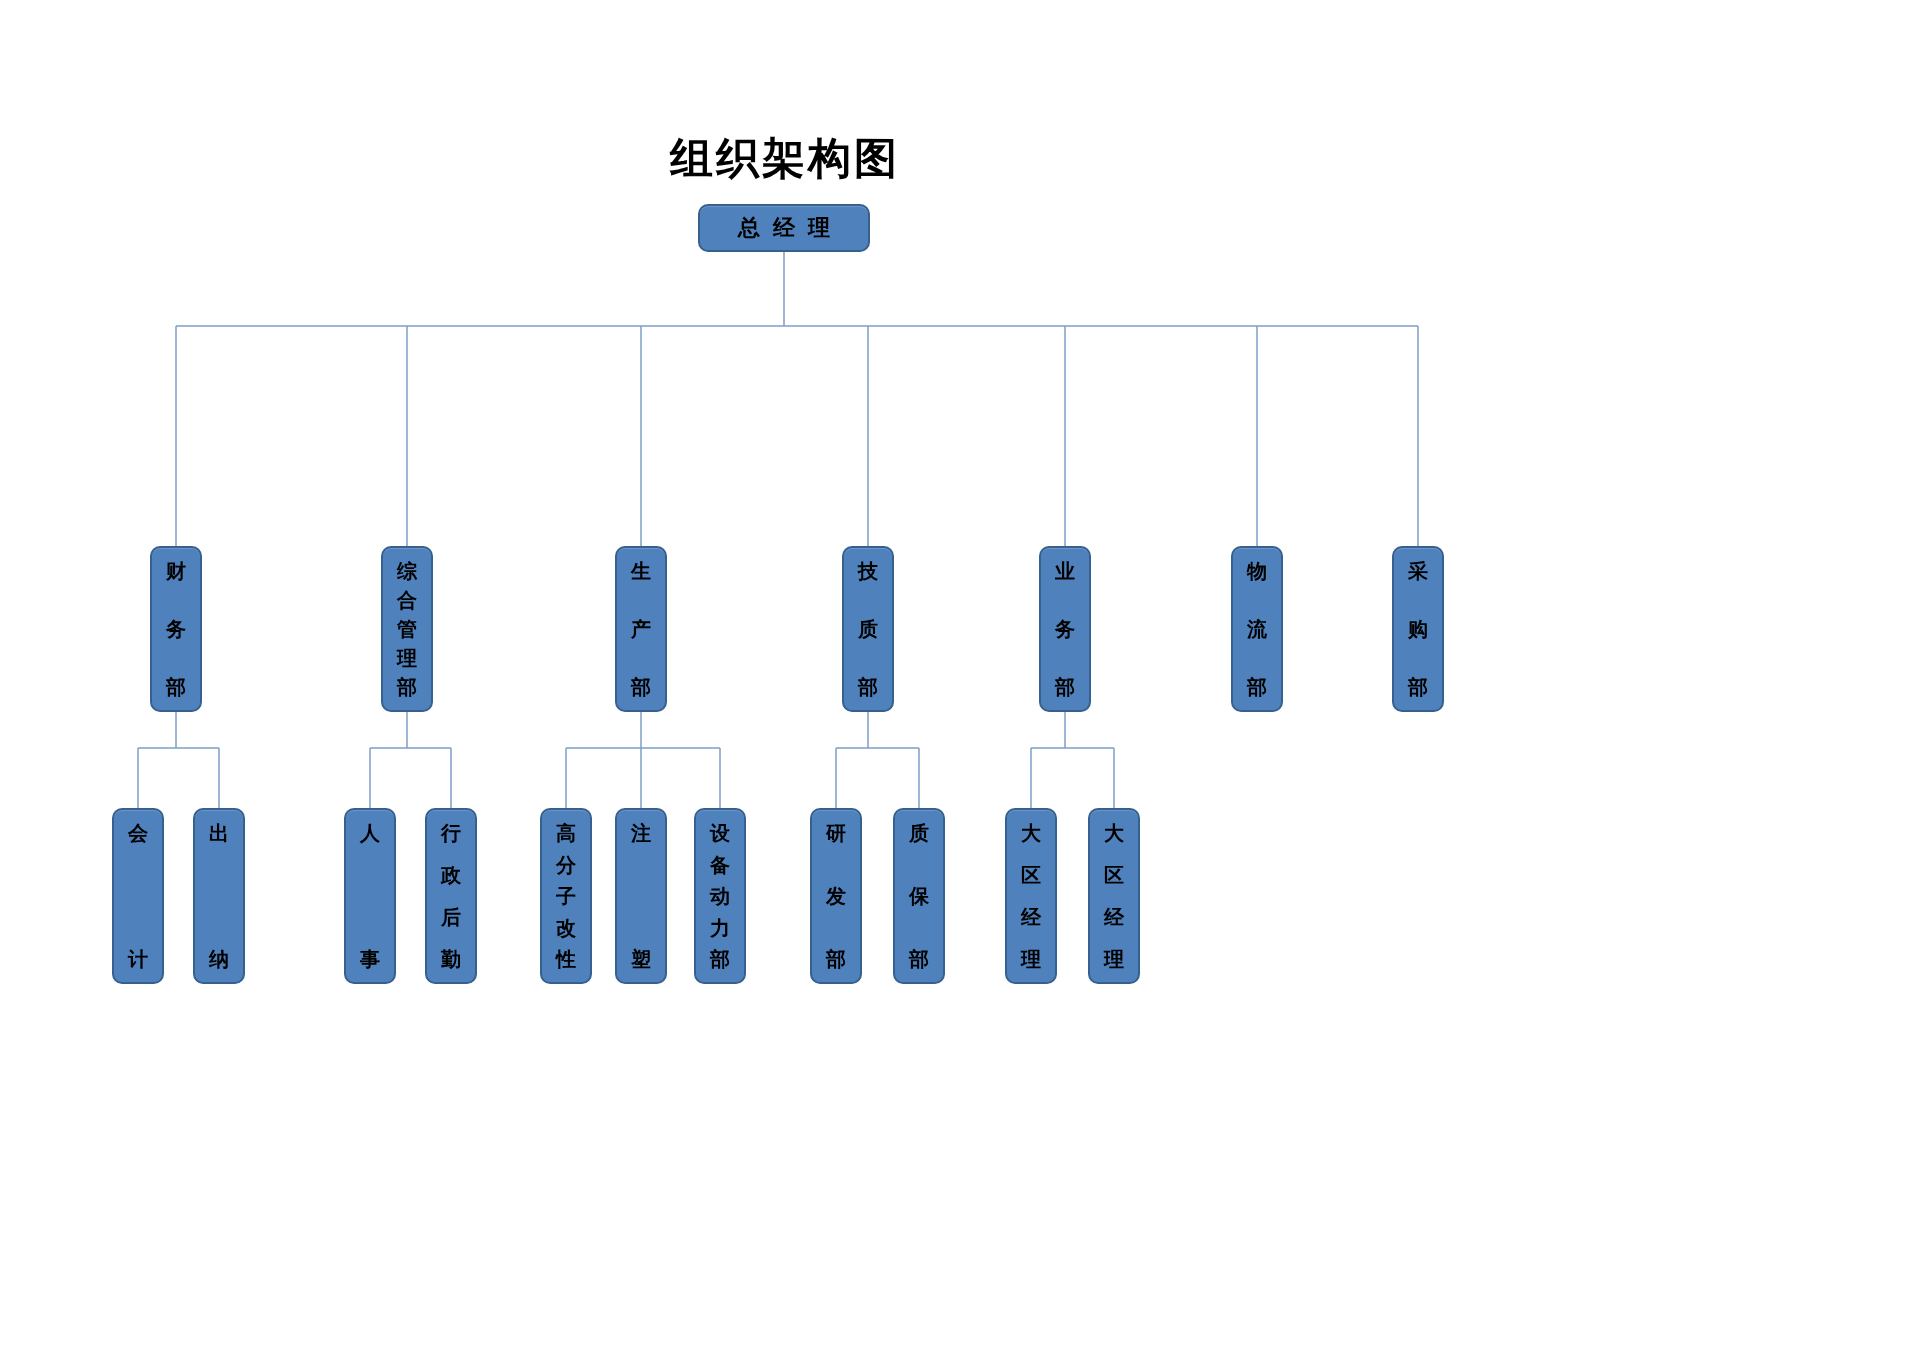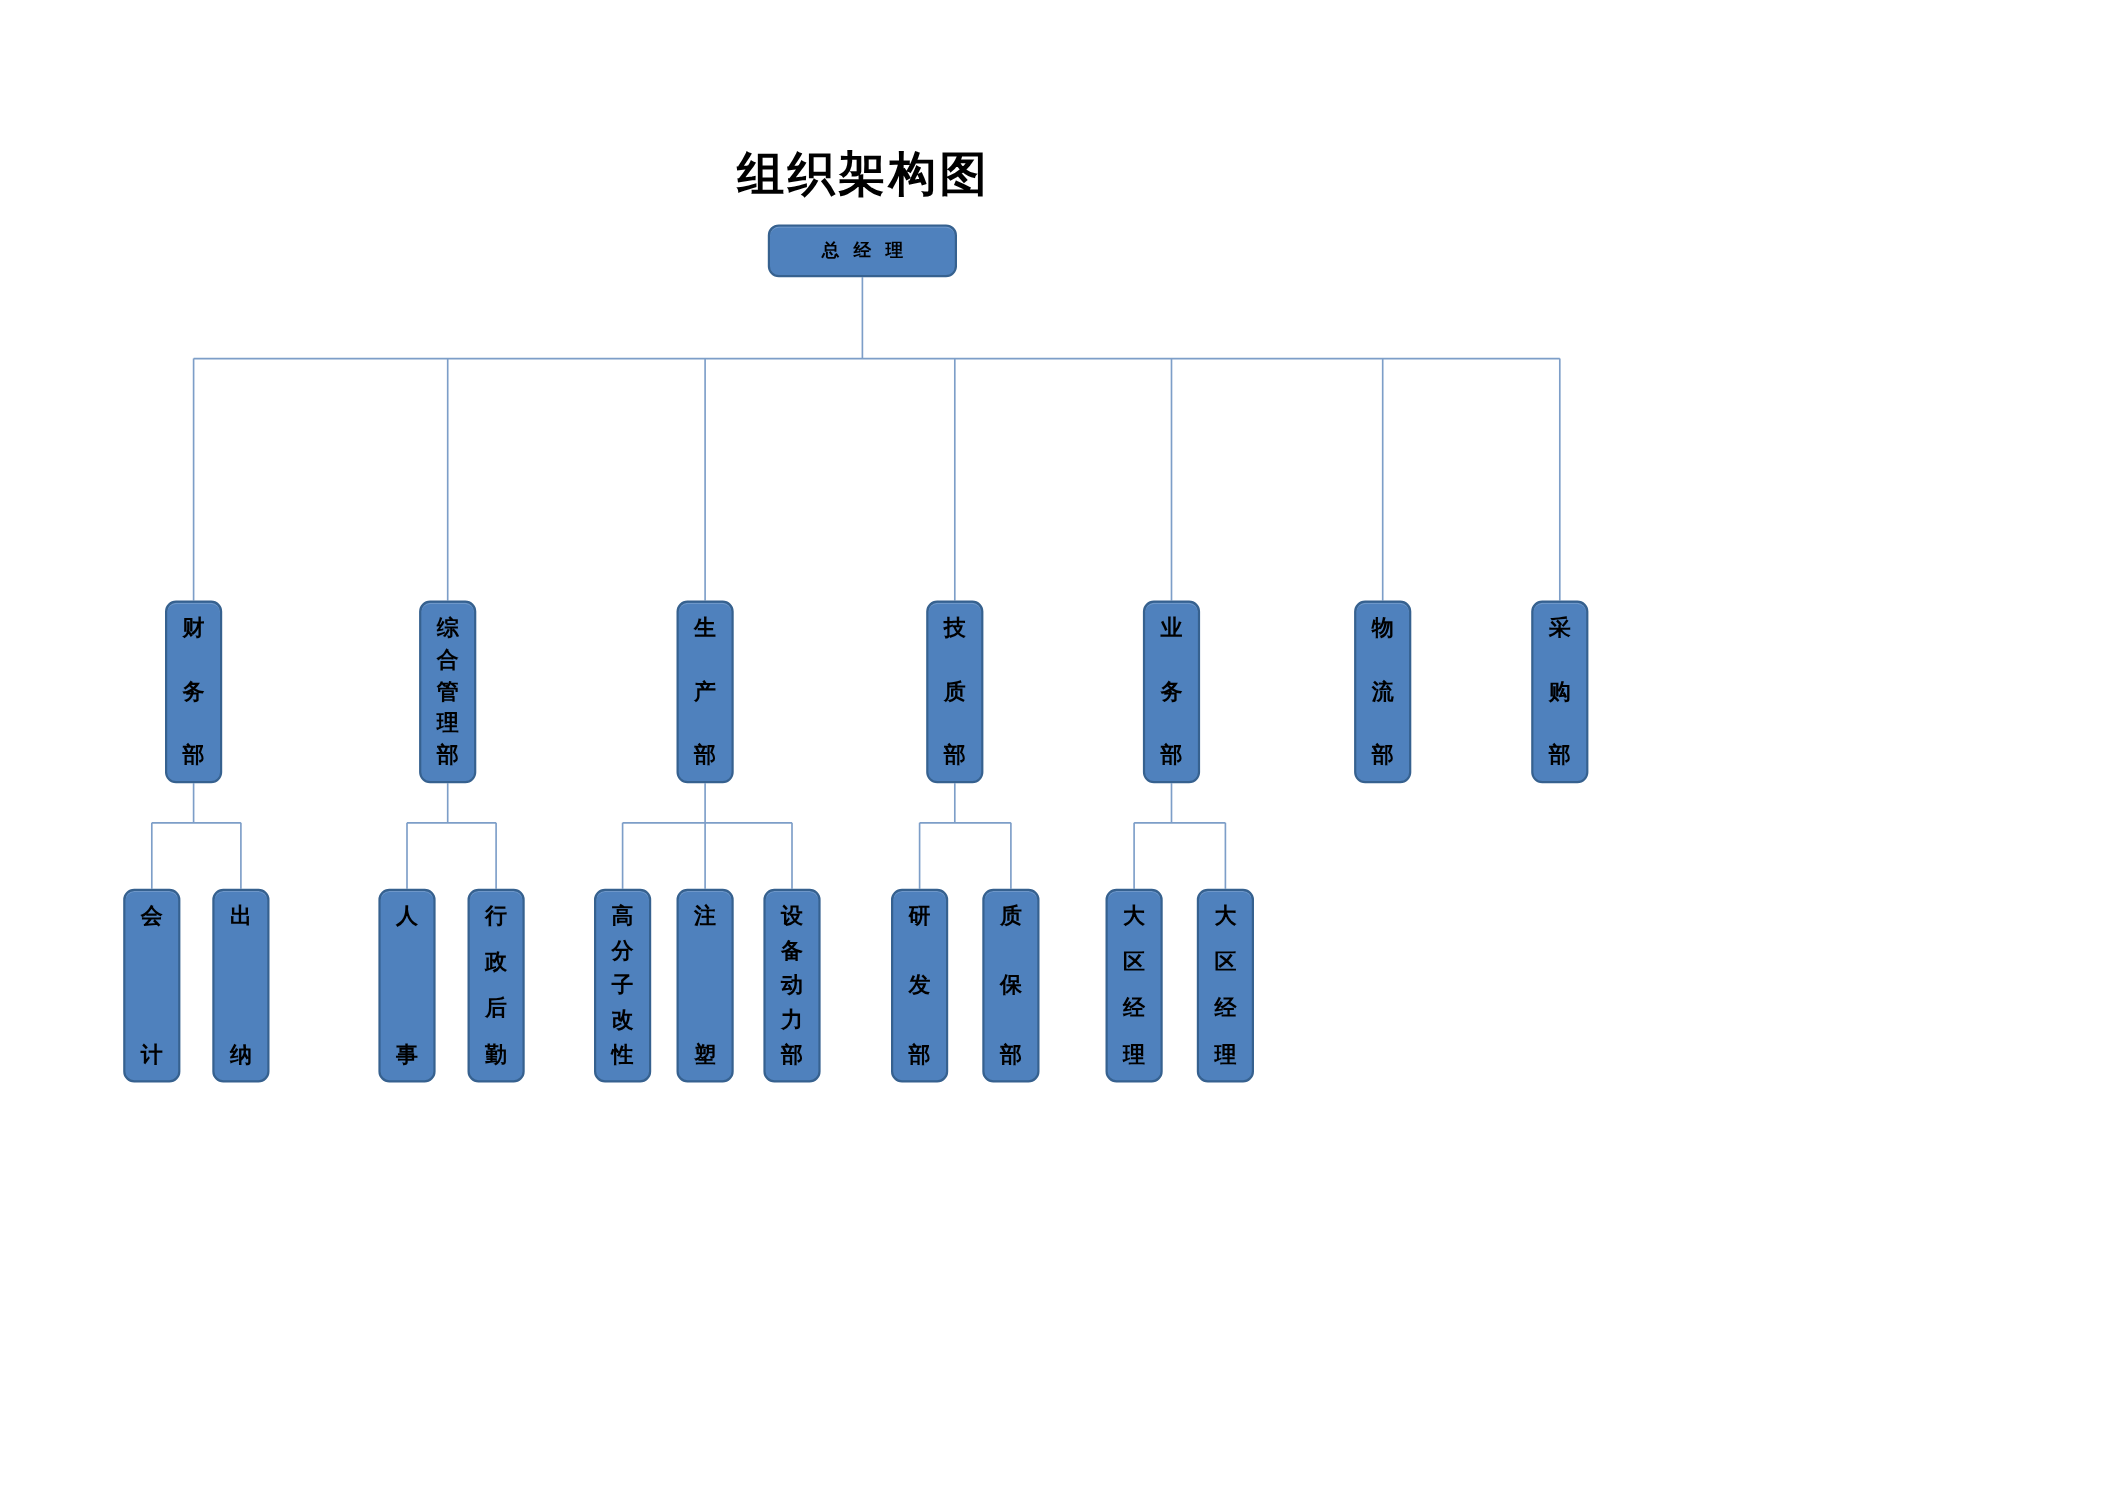--- a/index.html
+++ b/index.html
@@ -47,21 +47,21 @@
     display: flex;
     align-items: center;
     justify-content: center;
     box-shadow: inset 0 1px 0 rgba(255,255,255,0.18);
   }
   .root-box { width: 172px; height: 48px; }
   .dept-box { width: 52px; height: 166px; }
   .child-box { width: 52px; height: 176px; }
   .hlabel {
     font-weight: bold;
-    font-size: 16px;
+    font-size: 22px;
     letter-spacing: 13px;
     margin-right: -13px;
     white-space: nowrap;
     color: var(--text, #000);
   }
   .vlabel {
     display: flex;
     flex-direction: column;
     align-items: center;
     justify-content: space-between;

